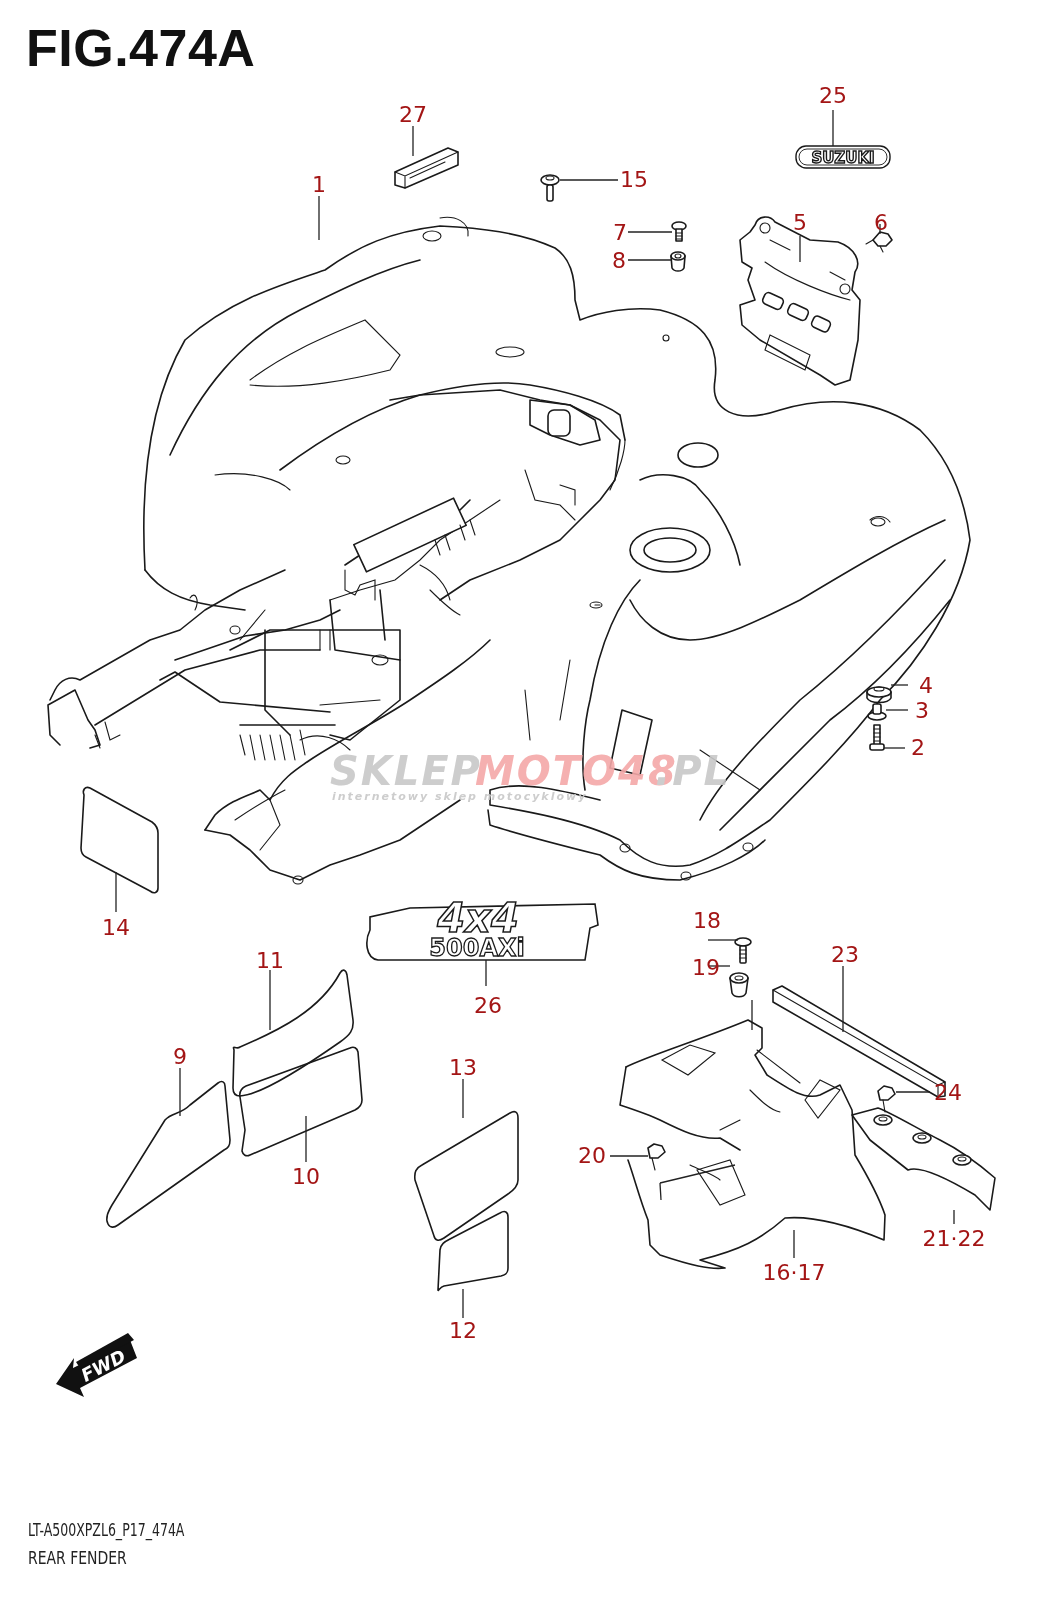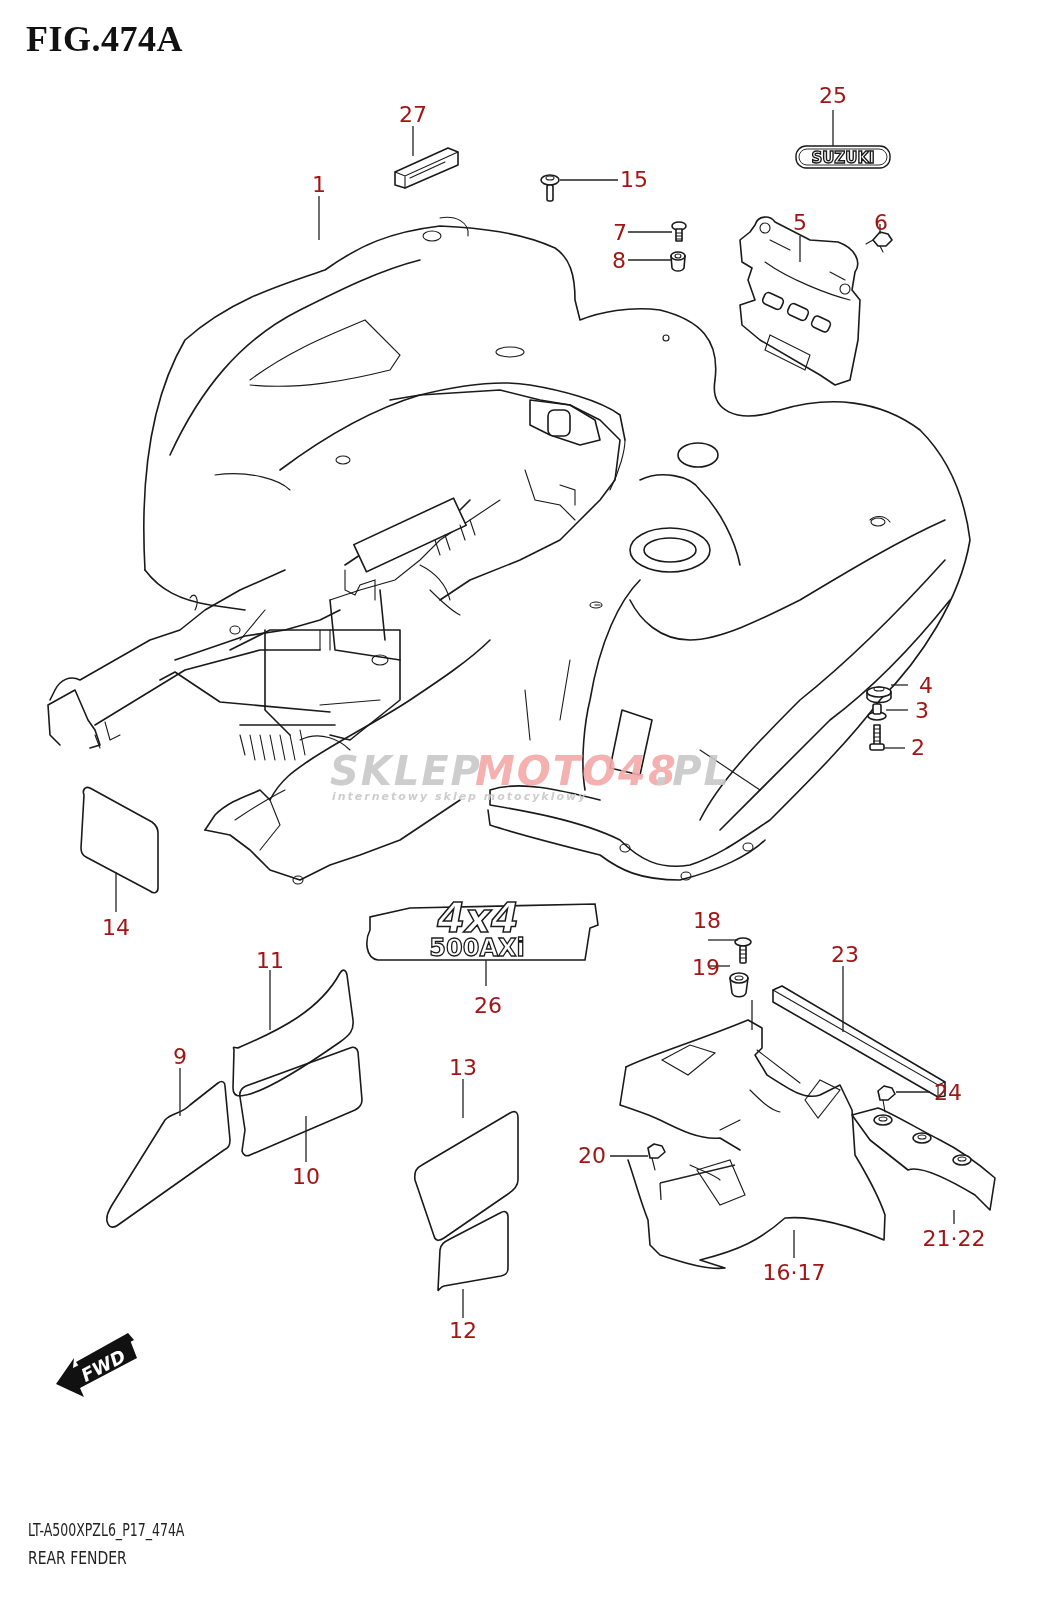--- a/index.html
+++ b/index.html
@@ -1,19 +1,19 @@
 <!DOCTYPE html>
 <html><head>
   <meta charset="utf-8">
   <style>
     html, body { margin: 0; padding: 0; background: #ffffff; }
     body { width: 1040px; height: 1600px; position: relative; overflow: hidden;
            font-family: "DejaVu Sans", sans-serif; }
-    #fig-title { position: absolute; left: 26px; top: 18px; font-size: 36px; font-weight: bold;
-                 color: #111111; letter-spacing: 0.5px; font-family: Liberation Serif, serif; }
+    #fig-title { position: absolute; left: 26px; top: 18px; font-size: 52px; font-weight: bold;
+                 color: #111111; letter-spacing: 0.5px; font-family: Liberation Sans, sans-serif; }
     #footer-code { position: absolute; left: 28px; top: 1520px; font-size: 17px; color: #222;
                    font-family: "DejaVu Sans Condensed", "DejaVu Sans", sans-serif; transform: scaleX(0.82); transform-origin: left top; }
     #footer-name { position: absolute; left: 28px; top: 1548px; font-size: 17px; color: #222;
                    font-family: "DejaVu Sans", sans-serif; transform: scaleX(0.82); transform-origin: left top; }
     svg#diagram { position: absolute; left: 0; top: 0; }
     .ln { fill: none; stroke: #1a1a1a; stroke-width: 1.6; stroke-linejoin: round; stroke-linecap: round; }
     .lt { fill: none; stroke: #1a1a1a; stroke-width: 1.1; stroke-linecap: round; }
     .fillw { fill: #ffffff; stroke: #1a1a1a; stroke-width: 1.6; stroke-linejoin: round; }
     .leader { stroke: #222; stroke-width: 1.3; fill: none; }
     .callout { fill: #a31515; font-family: "DejaVu Sans", sans-serif; font-size: 22px; }

